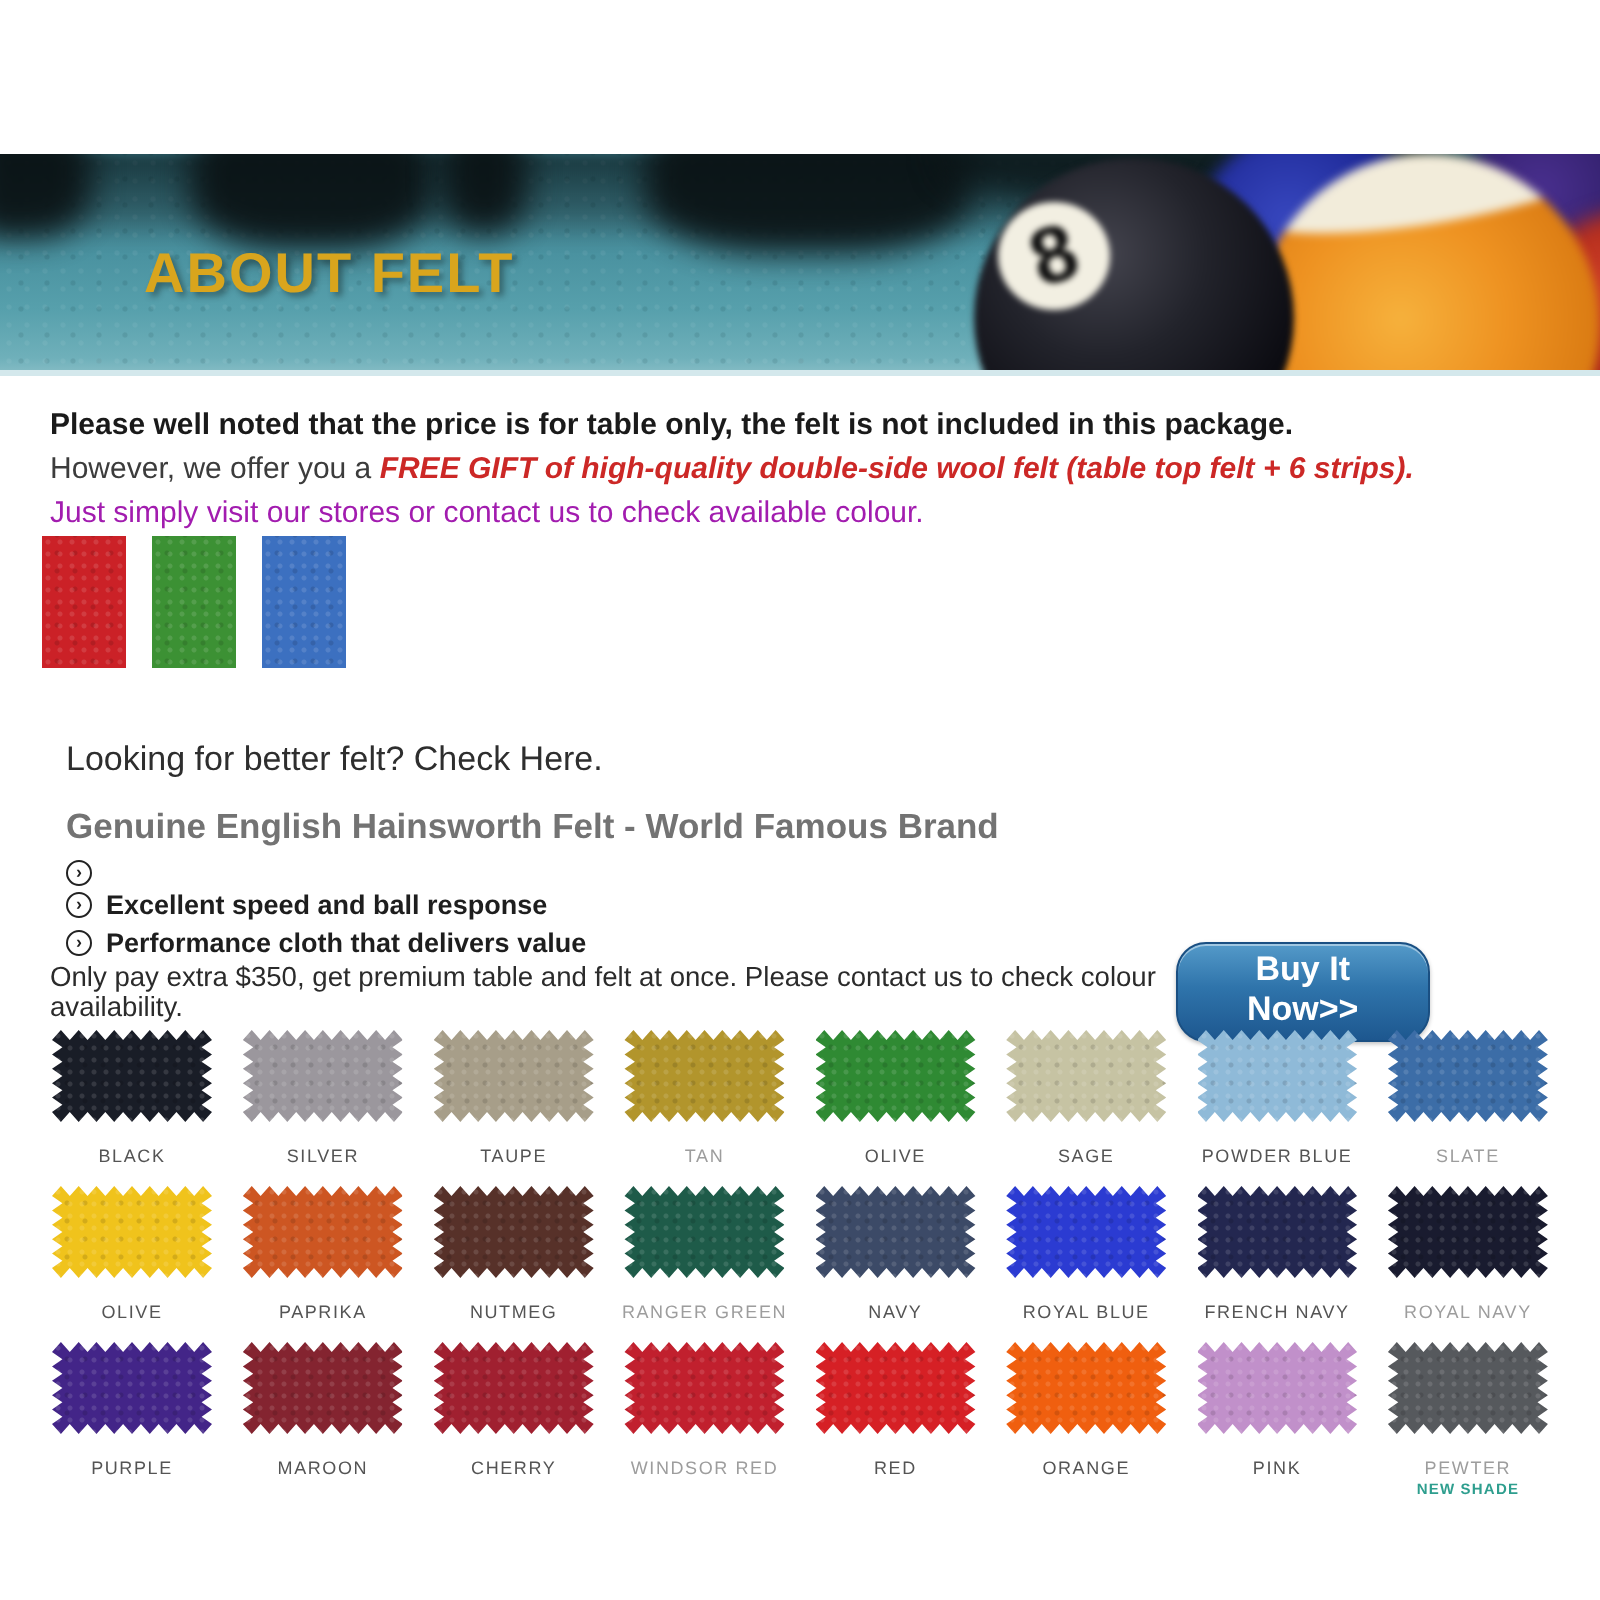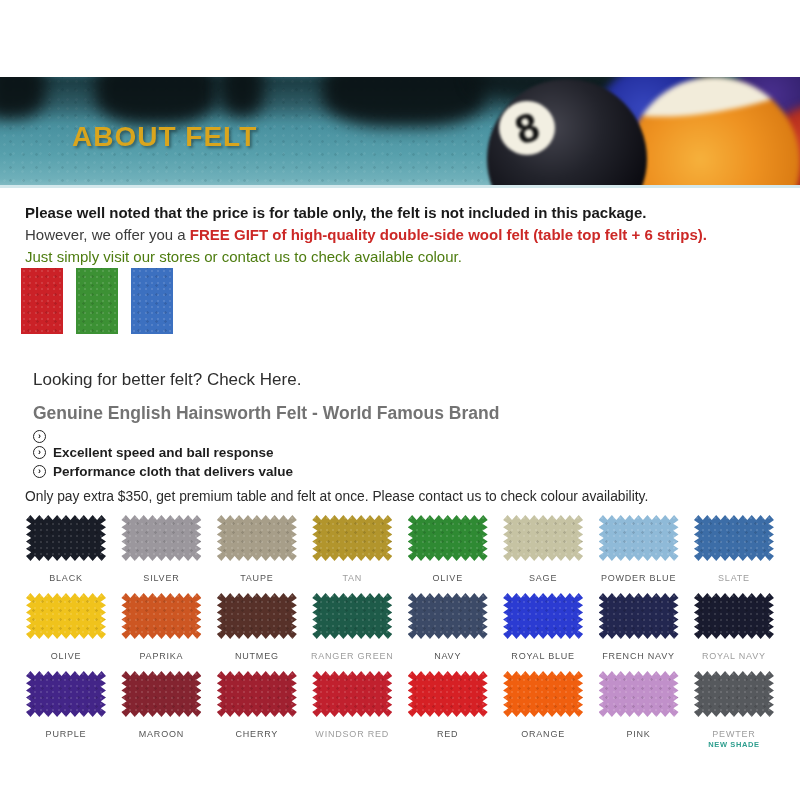--- a/index.html
+++ b/index.html
@@ -42,39 +42,39 @@
   .eight-num { font-size:40px; font-weight:700; color:#0c0c0c; transform:rotate(-18deg); line-height:1; }
   .banner-title { position:absolute; left:40px; top:44px; z-index:6; font-size:28px; font-weight:700;
          letter-spacing:1px; color:#d9a51d; text-shadow:2px 2px 3px rgba(15,30,32,.45);margin-left:32px; }
   .banner-edge { position:absolute; left:0; right:0; bottom:0; height:3px; background:#d4e8ec; z-index:5; }
 
   
   .intro { margin:14px 0 0 25px; font-size:15px; line-height:22px; }
   .intro .l1 { font-weight:700; color:#1a1a1a; }
   .intro .l2 { color:#3c3c3c; }
   .intro .l2 b { font-weight:700; }
-  .intro .l3 { color:#4d7c0f; }
+  .intro .l3 { color:#a21caf; }
 
   
   .gift-row { margin:0 0 0 21px; display:flex; gap:13px; }
   .gift { width:42px; height:66px; }
   .felt { background-image:radial-gradient(rgba(255,255,255,.12) 1px, transparent 1.5px),
                            radial-gradient(rgba(0,0,0,.12) 1px, transparent 1.5px);
           background-size:6px 6px, 9px 9px; background-position:0 0, 3px 4px; }
 
   
   .looking { margin:36px 0 0 33px; font-size:17px; line-height:20px; color:#2e2e2e; }
   .hw-heading { margin:13px 0 0 33px; font-size:17.5px; line-height:21px; font-weight:700; color:#bf9922; }
   .bullets { margin:3px 0 0 33px; }
   .bullet { display:flex; align-items:flex-start; gap:7px; line-height:19px; font-size:13.5px;
             font-weight:700; color:#1e1e1e; }
   .b-icon { flex:0 0 auto; width:11px; height:11px; margin-top:3px; border:1px solid #222;
             border-radius:50%; display:flex; align-items:center; justify-content:center;
             font-size:9px; font-weight:700; color:#222; line-height:1; }
-  .offer-row { display:flex; align-items:center; margin:0 0 0 25px; padding-right:85px; height:30px; }
+  .offer-row { display:flex; align-items:center; margin:0 0 0 25px; padding-right:85px; height:30px;justify-content:center; }
   .offer-text { font-size:13.8px; color:#2b2b2b; }
   .buy-btn { margin-left:auto; border:1px solid #1a4f82; border-radius:15px; cursor:pointer;
              background:linear-gradient(180deg,#549ac9 0%,#2f74ab 45%,#1d578f 100%);
              box-shadow:inset 0 1px 0 rgba(255,255,255,.45), 0 1px 2px rgba(0,0,0,.25);
              color:#fff; font-weight:700; font-size:17px; padding:3px 14px 5px 14px;
              font-family:"Liberation Sans", sans-serif; }
 
   
   .grid { margin-top:4px; }
   .grid-row { display:flex; justify-content:space-between; padding:0 26px; margin-bottom:10px; }
@@ -106,21 +106,21 @@
       <div class="eye">
         <span class="eight-num">8</span>
       </div>
     </div>
     <div class="banner-title" style="color: rgb(217, 165, 29);">ABOUT FELT</div>
     <div class="banner-edge"></div>
   </div>
 
   <div class="intro">
     <div class="l1">Please well noted that the price is for table only, the felt is not included in this package.</div>
-    <div class="l2"><span>However, we offer you a </span><b style="color: rgb(204, 40, 38);">FREE GIFT of high-quality double-side wool felt (table top felt + 6 strips).</b></div>
+    <div class="l2"><span>However, we offer you a </span><b style="color: rgb(204, 40, 38); font-style: italic;">FREE GIFT of high-quality double-side wool felt (table top felt + 6 strips).</b></div>
     <div class="l3">Just simply visit our stores or contact us to check available colour.</div>
   </div>
 
   <div class="gift-row">
     <div class="gift felt" style="background-color: rgb(203, 33, 39);"></div>
     <div class="gift felt" style="background-color: rgb(60, 145, 52);"></div>
     <div class="gift felt" style="background-color: rgb(60, 112, 192);"></div>
   </div>
 
   <div class="looking">Looking for better felt? Check Here.</div>
@@ -135,20 +135,21 @@
       <span>Excellent speed and ball response</span>
     </div>
     <div class="bullet">
       <span class="b-icon">›</span>
       <span>Performance cloth that delivers value</span>
     </div>
   </div>
 
   <div class="offer-row">
     <span class="offer-text">Only pay extra $350, get premium table and felt at once. Please contact us to check colour availability.</span>
+    <button class="buy-btn">Buy It Now&gt;&gt;</button>
   </div>
 
   <div class="grid">
 
     <div class="grid-row">
       <div class="cell">
         <div class="zz felt" style="background-color: rgb(25, 29, 39); clip-path: polygon(0% 11%, 5.56% 0%, 11.11% 11%, 16.67% 0%, 22.22% 11%, 27.78% 0%, 33.33% 11%, 38.89% 0%, 44.44% 11%, 50% 0%, 55.56% 11%, 61.11% 0%, 66.67% 11%, 72.22% 0%, 77.78% 11%, 83.33% 0%, 88.89% 11%, 94.44% 0%, 100% 11%, 93.5% 18.8%, 100% 26.6%, 93.5% 34.4%, 100% 42.2%, 93.5% 50%, 100% 57.8%, 93.5% 65.6%, 100% 73.4%, 93.5% 81.2%, 100% 89%, 94.44% 100%, 88.89% 89%, 83.33% 100%, 77.78% 89%, 72.22% 100%, 66.67% 89%, 61.11% 100%, 55.56% 89%, 50% 100%, 44.44% 89%, 38.89% 100%, 33.33% 89%, 27.78% 100%, 22.22% 89%, 16.67% 100%, 11.11% 89%, 5.56% 100%, 0% 89%, 6.5% 81.2%, 0% 73.4%, 6.5% 65.6%, 0% 57.8%, 6.5% 50%, 0% 42.2%, 6.5% 34.4%, 0% 26.6%, 6.5% 18.8%);"></div>
         <div class="cell-label">BLACK</div>
       </div>
       <div class="cell">

